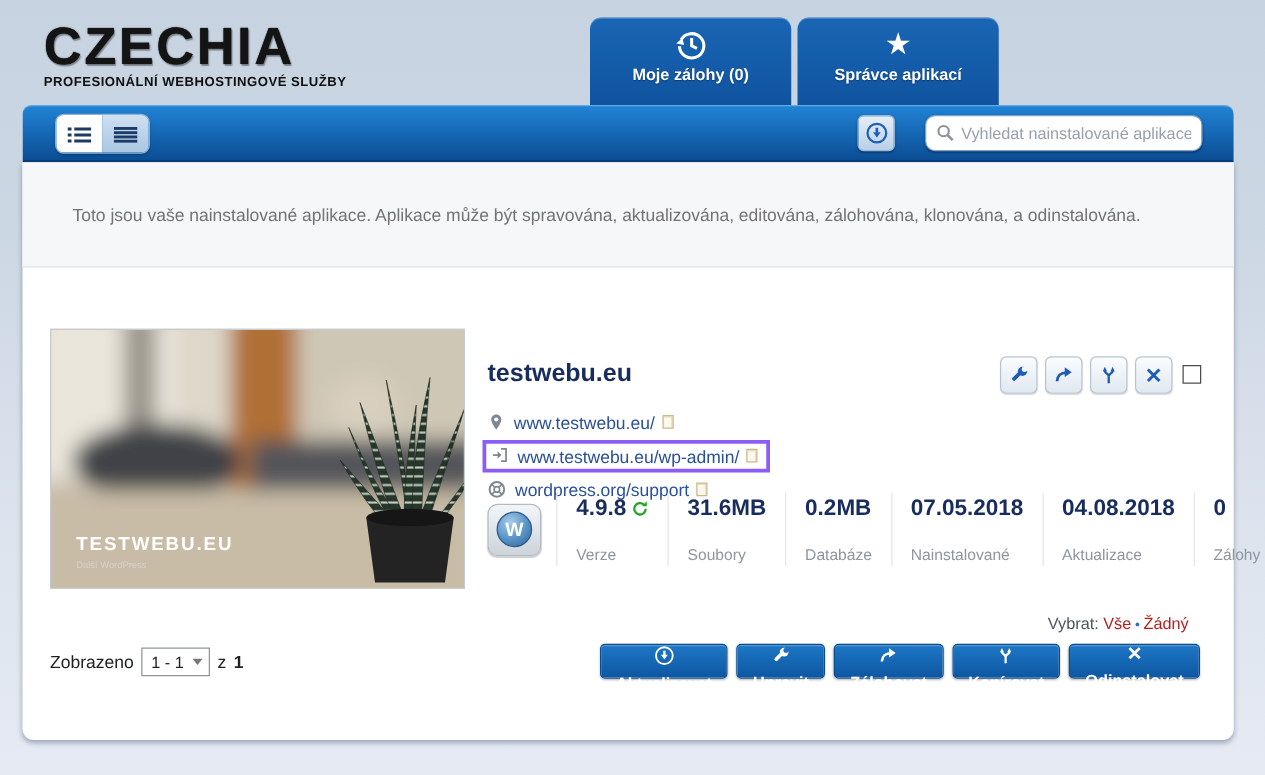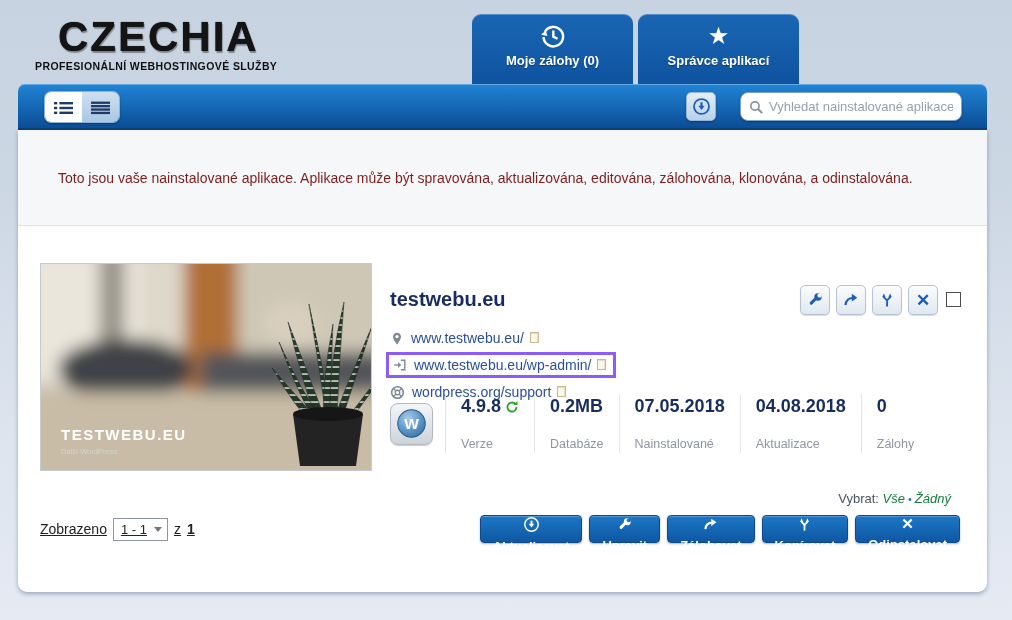--- a/index.html
+++ b/index.html
@@ -7,21 +7,21 @@
   body {
     font-family:"Liberation Sans", sans-serif;
     background:linear-gradient(180deg,#c8d3e1 0%,#ccd7e4 30%,#dde4ee 70%,#e5eaf3 100%);
     position:relative;
   }
   .page { position:absolute; inset:0; }
 
   
   .logo { position:absolute; left:35px; top:15px; cursor:pointer; }
   .logo-main { font-size:42px; font-weight:bold; letter-spacing:2px; color:#141414;
-    text-shadow:1px 2px 1px rgba(0,0,0,.35), 0 0 1px #000; line-height:44px;margin-left:23px; }
+    text-shadow:1px 2px 1px rgba(0,0,0,.35), 0 0 1px #000; line-height:44px; }
   .logo-tag { font-size:10.5px; font-weight:bold; color:#101010; letter-spacing:.4px; margin-top:1px; }
 
   .tabs { position:absolute; left:472px; top:14px; display:flex; gap:5px; }
   .tab { width:161px; height:70px; border-radius:9px 9px 0 0; color:#fff; text-align:center;
     cursor:pointer; background:linear-gradient(180deg,#1a66b4,#0f539f);
     box-shadow:inset 0 1px 0 rgba(255,255,255,.25); }
   .tab.active { background:linear-gradient(180deg,#2e90dd,#1b74c6); }
   .tab .tabicon { display:block; margin:9px auto 2px; height:26px; }
   .tab .tablabel { font-size:13px; font-weight:bold; text-shadow:0 1px 1px rgba(0,0,0,.35); }
   .star-glyph { font-size:24px; line-height:26px; display:block; }
@@ -42,23 +42,23 @@
     box-shadow:0 1px 2px rgba(0,0,0,.3); }
   .search { width:222px; height:29px; background:#fff; border-radius:8px; border:1px solid #7aa4cd;
     display:flex; align-items:center; padding:0 8px; gap:5px; box-shadow:0 1px 2px rgba(0,0,0,.3); }
   .search input { border:none; outline:none; width:100%; font-size:13px; color:#333;
     font-family:"Liberation Sans", sans-serif; background:transparent; }
   .search input::placeholder { color:#97a0ab; }
 
   
   .panel { position:absolute; left:18px; top:130px; width:969px; height:462px; background:#fff;
     border-radius:0 0 9px 9px; box-shadow:0 2px 4px rgba(50,70,100,.4); }
-  .intro { position:absolute; top:0; left:0; right:0; height:96px; background:#f5f7f9;
+  .intro { position:absolute; top:0; left:0; right:0; height:84px; background:#f5f7f9;
     border-bottom:1px solid #dee3e9; display:flex; align-items:center; padding:0 40px;
-    font-size:14px; color:#7f1d1d; border-radius:0; }
+    font-size:14px; color:#737373; border-radius:0; }
 
   .thumb { position:absolute; left:22px; top:133px; width:332px; height:208px;
     border:1px solid #c6cbd1; background:#cac1b3; }
 
   .app-title { position:absolute; left:372px; top:158px; font-size:20px; font-weight:bold; color:#192c5f; cursor:pointer; }
 
   .action-mini { position:absolute; top:155px; right:49px; display:flex; gap:6px; }
   .mini-btn { width:30px; height:30px; border-radius:5px; border:1px solid #b7c3d0; cursor:pointer;
     background:linear-gradient(180deg,#fbfcfe,#e0e8f0); color:#1f5cb5;
     display:flex; align-items:center; justify-content:center; box-shadow:0 1px 1px rgba(0,0,0,.15); }
@@ -76,26 +76,26 @@
 
   .stats { position:absolute; left:372px; top:264px; display:flex; align-items:center; }
   .wp-badge { width:43px; height:42px; border-radius:8px; border:1px solid #b3bac2; cursor:pointer;
     background:linear-gradient(180deg,#f3f6f9,#ccd3da); display:flex; align-items:center; justify-content:center;
     margin-right:12px; box-shadow:0 1px 1px rgba(0,0,0,.2); }
   .stat { border-left:1px solid #e3e6ea; padding:2px 15px; }
   .stat-val { font-size:18px; font-weight:bold; color:#182c5e; display:flex; align-items:center; gap:4px; }
   .stat-lbl { font-size:12.5px; color:#8d96a0; margin-top:20px; }
 
   .vybrat { position:absolute; top:361px; right:36px; font-size:13px; color:#4b5560; }
-  .vybrat a { color:#15803d; text-decoration:none; cursor:pointer;font-style:italic; }
+  .vybrat a { color:#b91c1c; text-decoration:none; cursor:pointer; }
   .vybrat .dot { color:#2e66c9; margin:0 3px; font-size:11px; }
 
   .bottomrow { position:absolute; top:385px; left:22px; right:27px; display:flex;
     justify-content:space-between; align-items:center; }
-  .shown { font-size:14px; color:#222; display:flex; align-items:center; gap:6px;text-decoration:underline; }
+  .shown { font-size:14px; color:#222; display:flex; align-items:center; gap:6px; }
   .range-select { border:1px solid #8e959c; background:#fff; font-size:13px; color:#222;
     padding:3px 5px 3px 7px; display:inline-flex; align-items:center; gap:7px; cursor:pointer; }
   .caret { width:0; height:0; border-left:4px solid transparent; border-right:4px solid transparent;
     border-top:5px solid #777; display:inline-block; }
   .total-strong { font-weight:bold; }
 
   .btnrow { display:flex; gap:7px; }
   .act-btn { height:28px; border-radius:4px; border:1px solid #0b4a8c; cursor:pointer;
     background:linear-gradient(180deg,#1d77c6,#0e57a2); color:#fff; font-weight:bold; font-size:13px;
     font-family:"Liberation Sans", sans-serif; display:flex; align-items:center; gap:6px; padding:0 12px;
@@ -335,20 +335,26 @@
               <svg class="ic" width="14" height="14" viewBox="0 0 16 16">
                   <path d="M13.2 8a5.2 5.2 0 1 1-1.6-3.7" fill="none" stroke="#27a327" stroke-width="2.1"></path>
                   <path d="M14.2 1.2v4.4h-4.4z" fill="#27a327"></path>
                 </svg>
             </span>
           </div>
           <div class="stat-lbl">Verze</div>
         </div>
         <div class="stat">
           <div class="stat-val">
+              <span>31.6MB</span>
+            </div>
+          <div class="stat-lbl">Soubory</div>
+        </div>
+        <div class="stat">
+          <div class="stat-val">
               <span>0.2MB</span>
             </div>
           <div class="stat-lbl">Databáze</div>
         </div>
         <div class="stat">
           <div class="stat-val">
               <span>07.05.2018</span>
             </div>
           <div class="stat-lbl">Nainstalované</div>
         </div>

